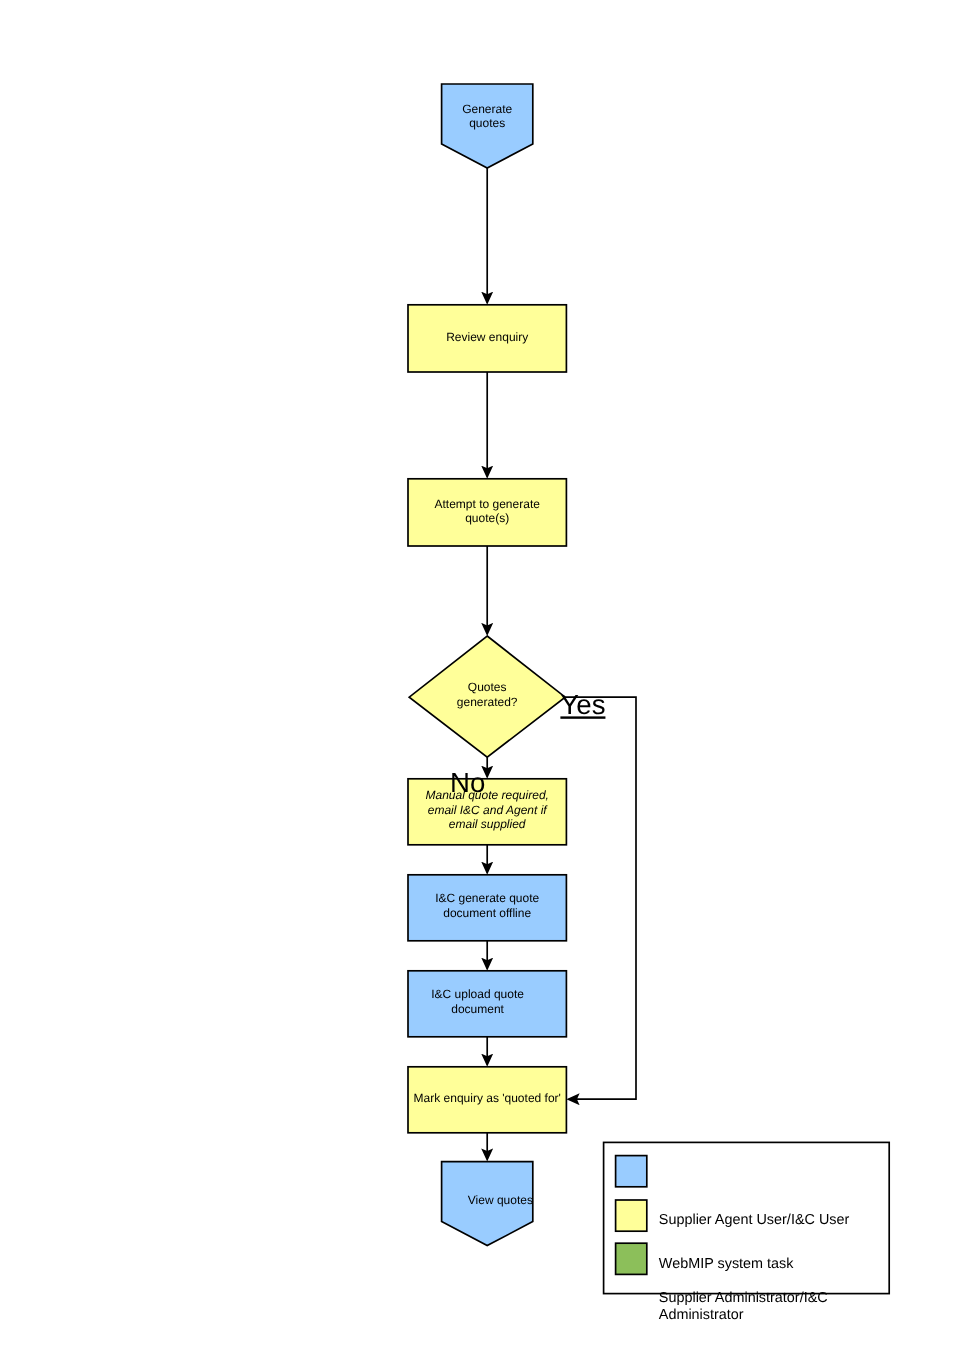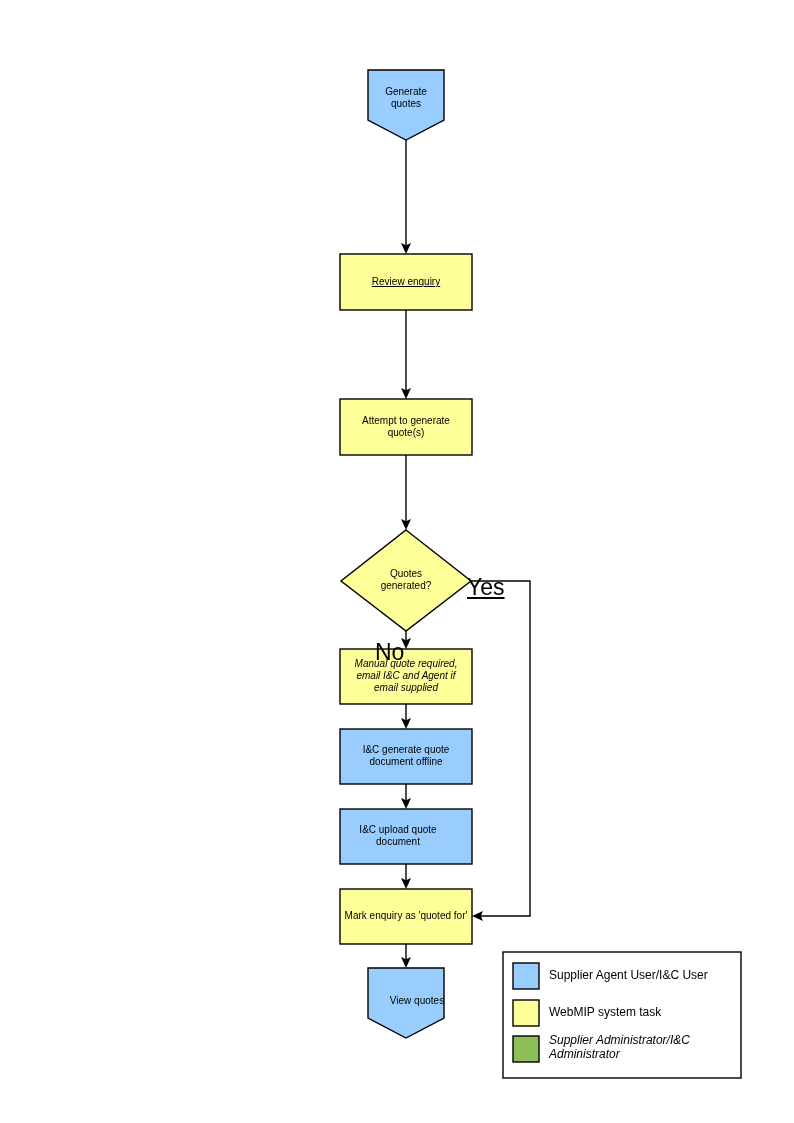--- a/index.html
+++ b/index.html
@@ -38,20 +38,21 @@
     line-height: 23px;
     color: #000000;
   }
   .legend-label {
     position: absolute;
     font-family: "Liberation Sans", sans-serif;
     font-size: 12px;
     line-height: 14px;
     color: #000000;
     white-space: pre-line;
+    margin-top: 41px;
   }
 </style>
 </head>
 <body>
 
 <svg id="flow-canvas" viewBox="0 0 794 1123">
   <defs>
     <marker id="arrowhead" markerWidth="11" markerHeight="11" refX="9" refY="5" orient="auto" markerUnits="userSpaceOnUse">
       <path d="M0,0 L11,5 L0,10 L2.2,5 Z" fill="#000000"></path>
     </marker>
@@ -112,21 +113,21 @@
     <rect x="503" y="952" width="238" height="126" fill="#FFFFFF" stroke="#000000" stroke-width="1.4"></rect>
     <rect x="513" y="963" width="26" height="26" fill="#99CCFF" stroke="#000000" stroke-width="1.4"></rect>
     <rect x="513" y="1000" width="26" height="26" fill="#FFFF99" stroke="#000000" stroke-width="1.4"></rect>
     <rect x="513" y="1036" width="26" height="26" fill="#8CBF5A" stroke="#000000" stroke-width="1.4"></rect>
   </g>
 </svg>
 
 <div class="node-label" style="left:368px; top:86px; width:76px;text-align:center;">Generate
 quotes</div>
 
-<div class="node-label" style="left:340px; top:276px; width:132px;text-decoration:underline;">Review enquiry</div>
+<div class="node-label" style="left:340px; top:276px; width:132px;">Review enquiry</div>
 
 <div class="node-label" style="left:340px; top:415px; width:132px;">Attempt to generate
 quote(s)</div>
 
 <div class="node-label" style="left:341px; top:568px; width:130px;">Quotes
 generated?</div>
 
 <div class="node-label" style="left:340px; top:658px; width:132px;font-style:italic;">Manual quote required,
 email I&amp;C and Agent if
 email supplied</div>
@@ -142,14 +143,14 @@
 <div class="node-label" style="left:368px; top:995px; width:76px;padding-left:11px;">View quotes</div>
 
 <div class="branch-label" style="left:467px; top:576px;text-decoration:underline;">Yes</div>
 
 <div class="branch-label" style="left:375px; top:641px;">No</div>
 
 <div class="legend-label" style="left:549px; top:968px; width:185px;">Supplier Agent User/I&amp;C User</div>
 
 <div class="legend-label" style="left:549px; top:1005px; width:185px;">WebMIP system task</div>
 
-<div class="legend-label" style="left:549px; top:1033px; width:185px;font-style:italic;">Supplier Administrator/I&amp;C
+<div class="legend-label" style="left:549px; top:1033px; width:185px;">Supplier Administrator/I&amp;C
 Administrator</div>
 
 </body></html>

